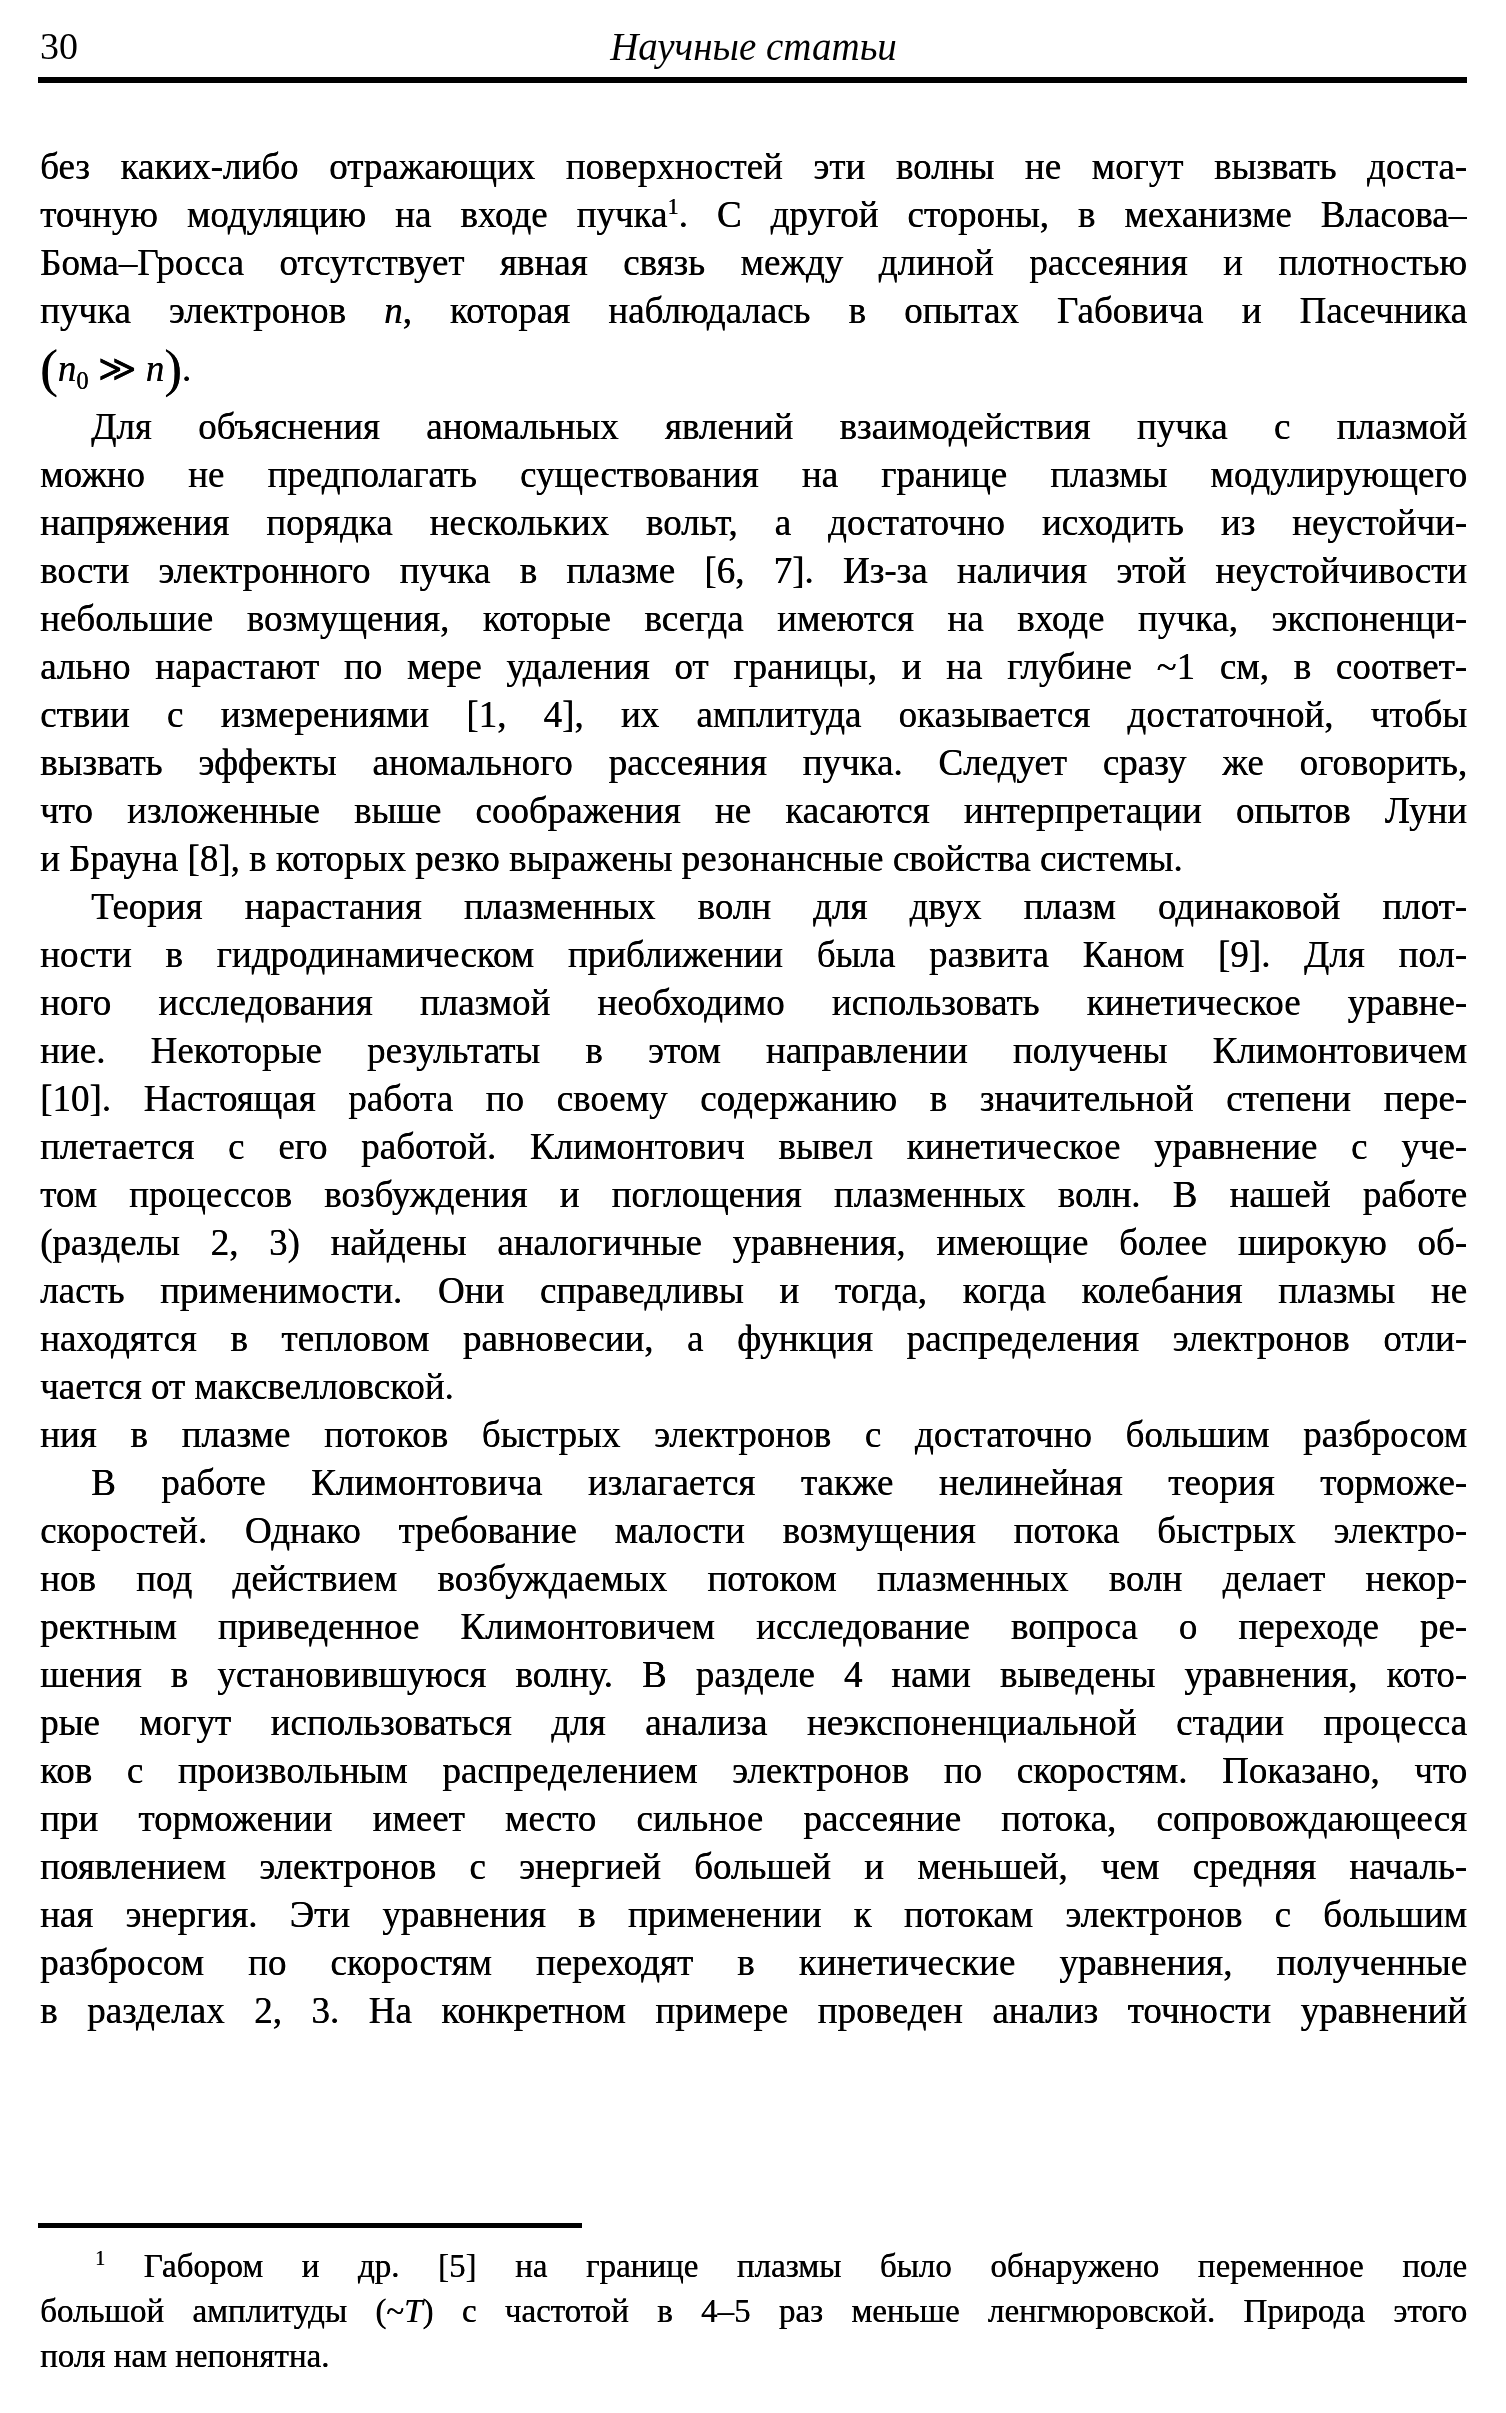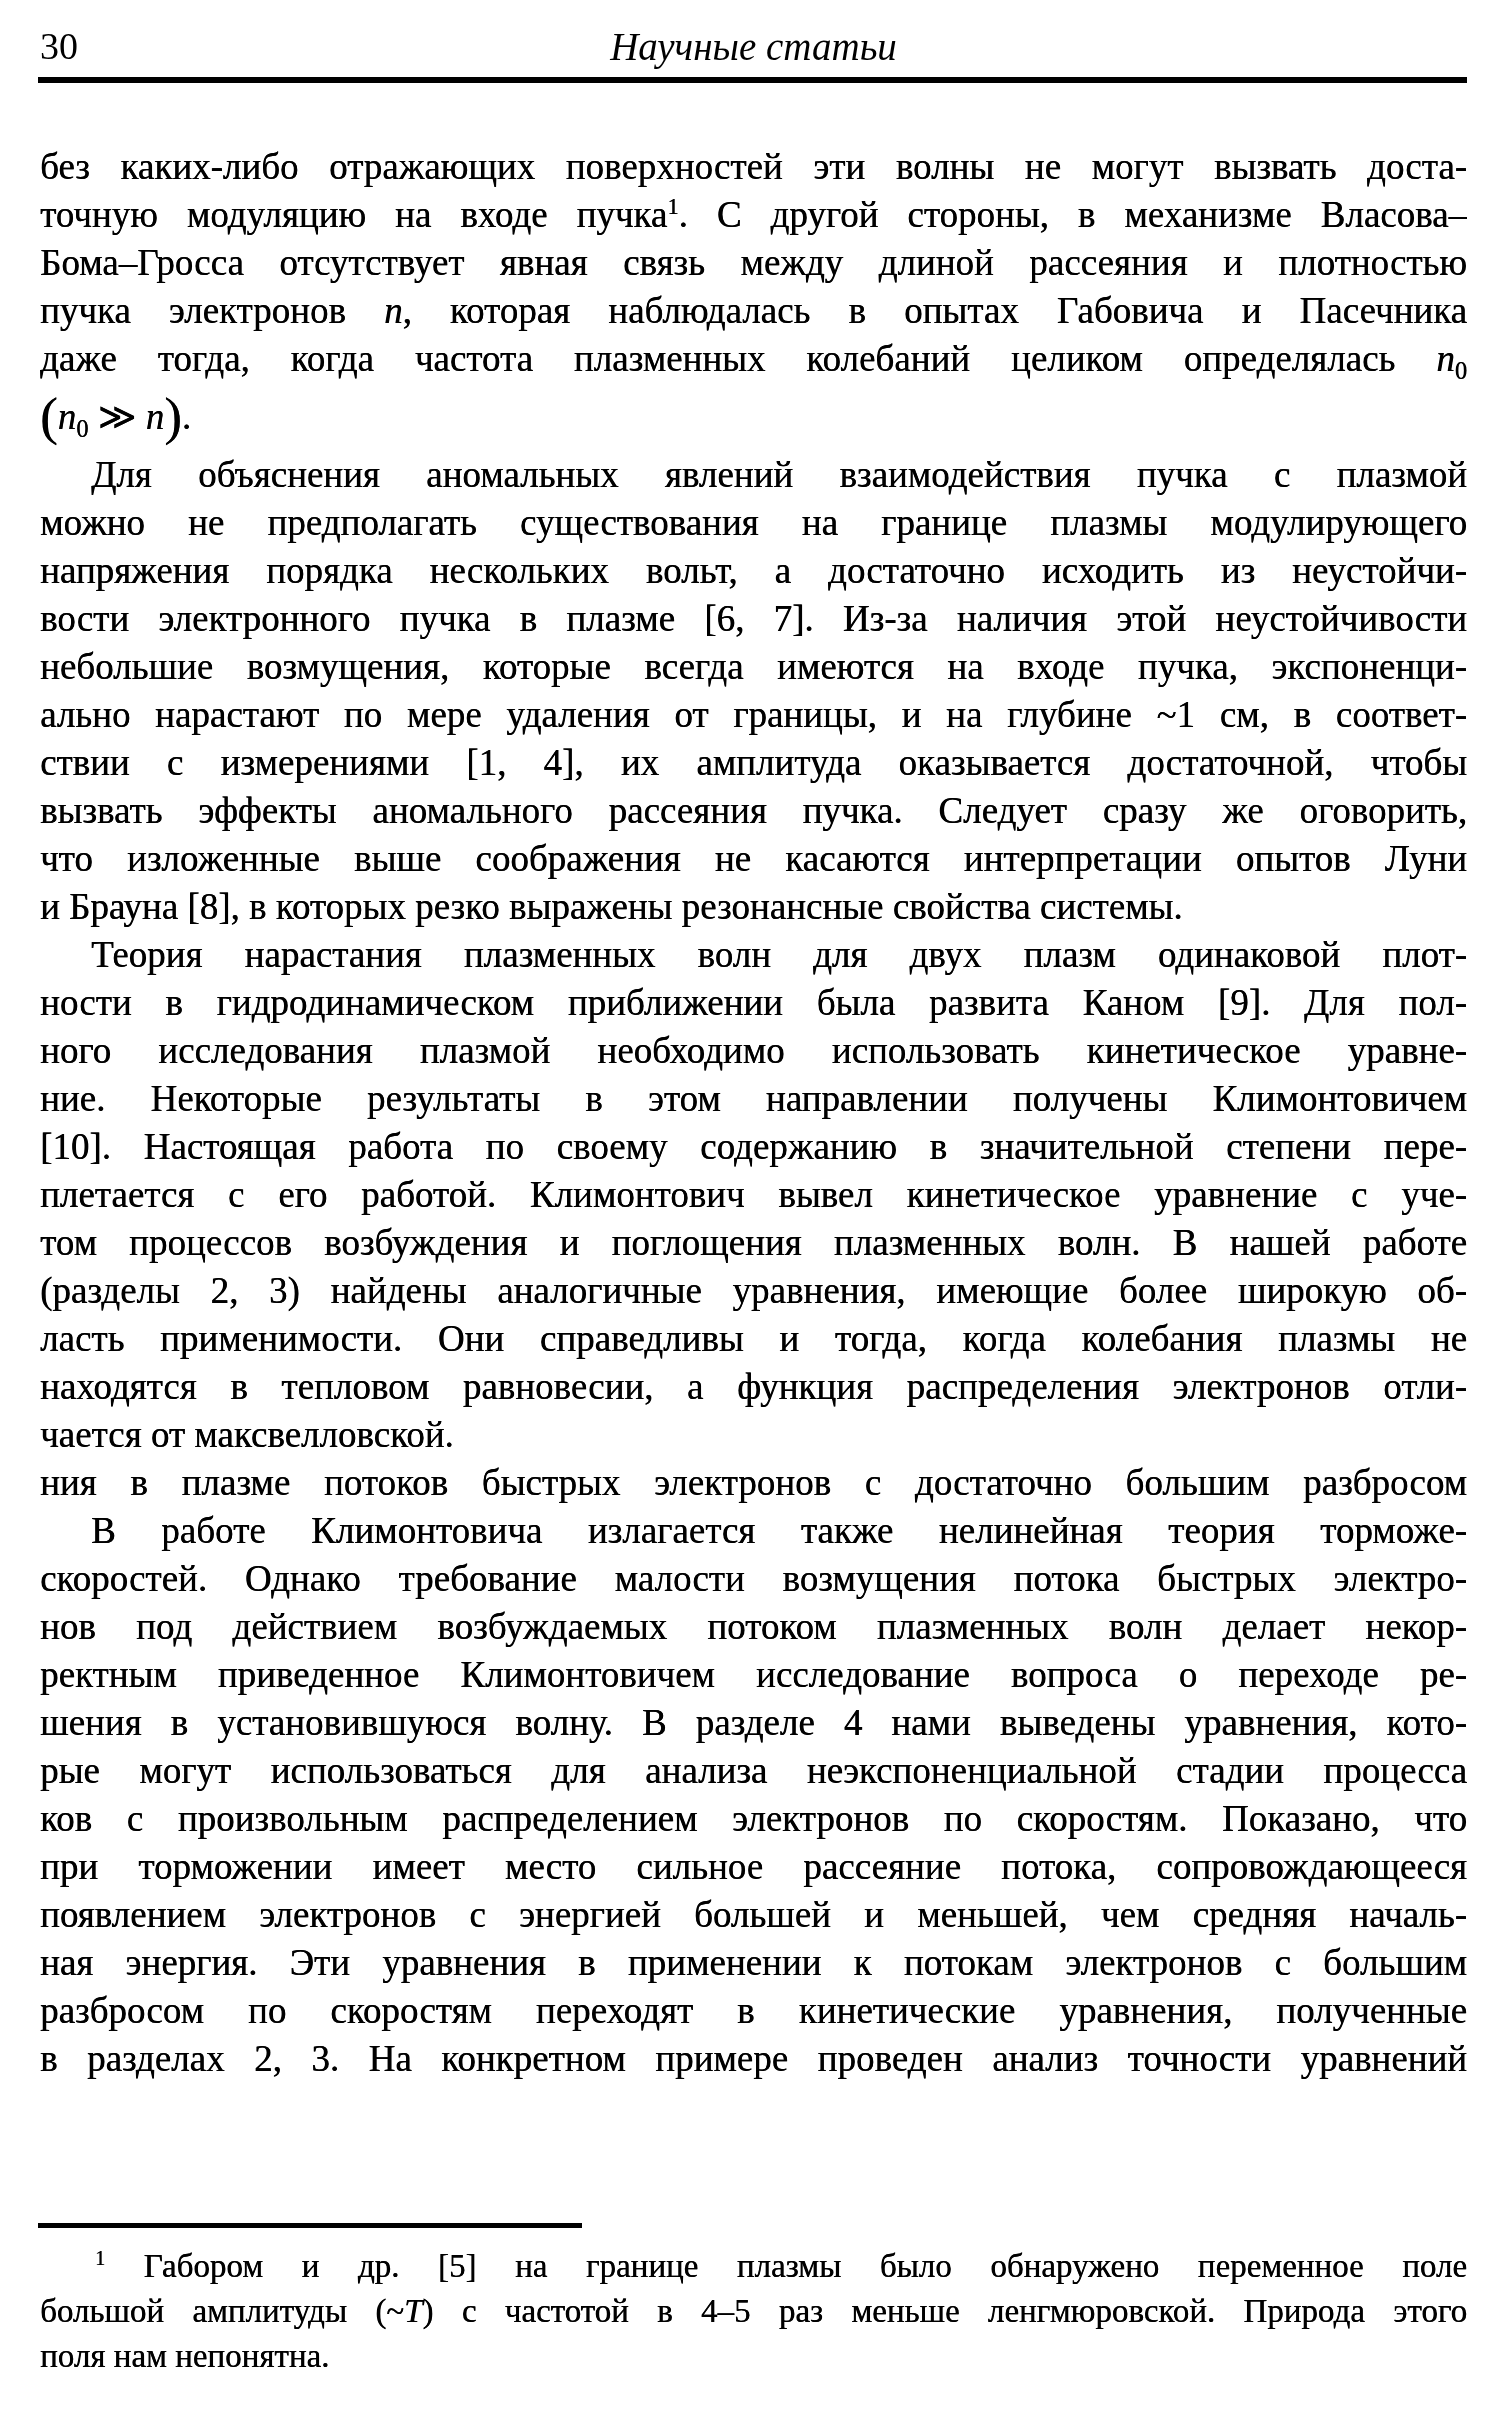--- a/index.html
+++ b/index.html
@@ -59,21 +59,20 @@
   <div class="pagenum">30</div>
   <div class="header-title">Научные статьи</div>
   <div class="header-rule"></div>
 
   <div class="main" id="main">
       <div class="paragraph">
         <div class="line"><span class="seg">без каких-либо отражающих поверхностей эти волны не могут вызвать доста-</span></div>
         <div class="line"><span class="seg">точную модуляцию на входе пучка</span><span class="seg seg-sup">1</span><span class="seg">. С другой стороны, в механизме Власова–</span></div>
         <div class="line"><span class="seg">Бома–Гросса отсутствует явная связь между длиной рассеяния и плотностью</span></div>
         <div class="line"><span class="seg">пучка электронов </span><span class="seg seg-i">n</span><span class="seg">, которая наблюдалась в опытах Габовича и Пасечника</span></div>
-        <div class="line"><span class="seg">даже тогда, когда частота плазменных колебаний целиком определялась </span><span class="seg seg-i">n</span><span class="seg seg-sub">0</span></div>
         <div class="line line-last line-tall"><span class="seg seg-big">(</span><span class="seg seg-i">n</span><span class="seg seg-sub">0</span><span class="seg"> ≫ </span><span class="seg seg-i">n</span><span class="seg seg-big">)</span><span class="seg">.</span></div>
       </div>
       <div class="paragraph">
         <div class="line line-indent"><span class="seg">Для объяснения аномальных явлений взаимодействия пучка с плазмой</span></div>
         <div class="line"><span class="seg">можно не предполагать существования на границе плазмы модулирующего</span></div>
         <div class="line"><span class="seg">напряжения порядка нескольких вольт, а достаточно исходить из неустойчи-</span></div>
         <div class="line"><span class="seg">вости электронного пучка в плазме [6, 7]. Из-за наличия этой неустойчивости</span></div>
         <div class="line"><span class="seg">небольшие возмущения, которые всегда имеются на входе пучка, экспоненци-</span></div>
         <div class="line"><span class="seg">ально нарастают по мере удаления от границы, и на глубине ~1 см, в соответ-</span></div>
         <div class="line"><span class="seg">ствии с измерениями [1, 4], их амплитуда оказывается достаточной, чтобы</span></div>

